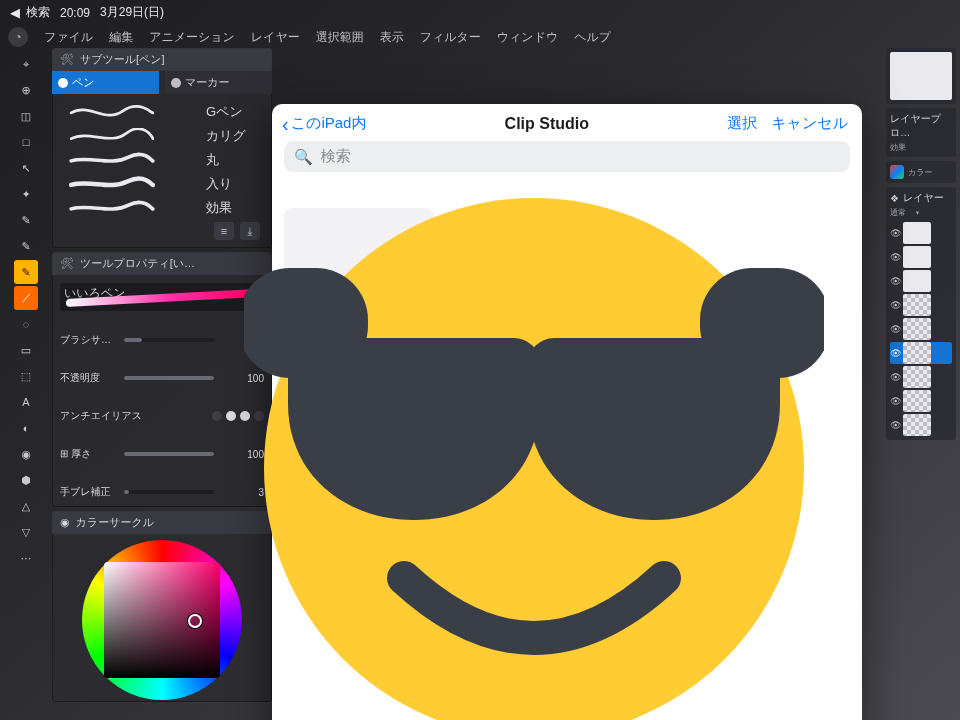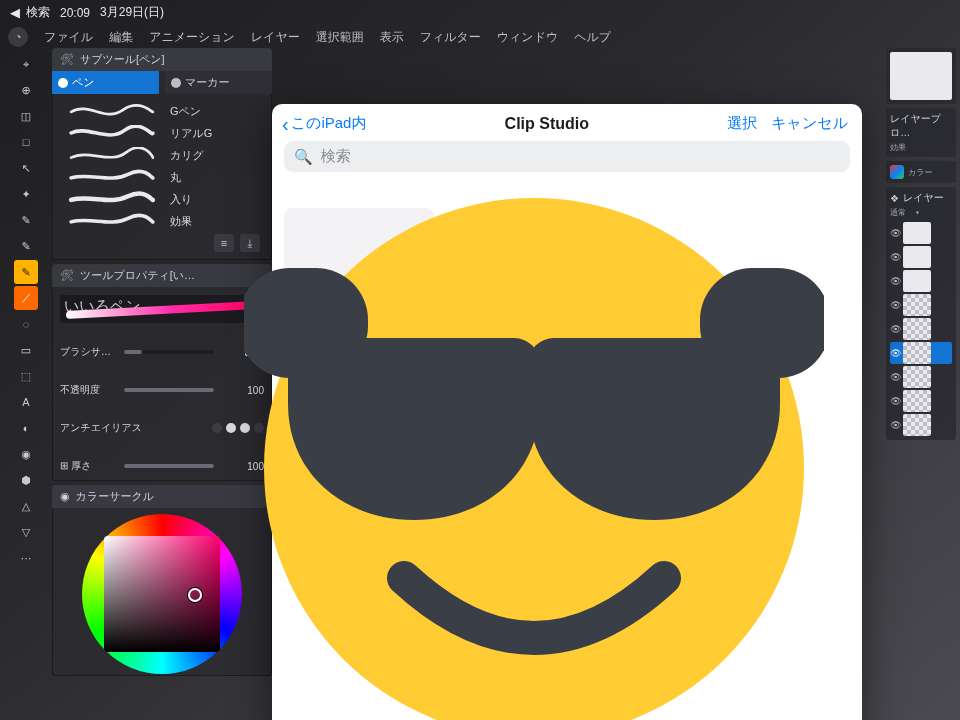--- a/index.html
+++ b/index.html
@@ -29,36 +29,36 @@
   .subtabs{display:flex;gap:6px;}
   .subtab{flex:1;padding:4px 6px;font-size:11px;display:flex;align-items:center;gap:4px;background:#2e2e34;color:#cfcfd4;}
   .subtab.active{background:#1474d4;color:#fff;}
   .subtab .dot{width:10px;height:10px;border-radius:50%;background:#bdbdc3;}
   .subtab.active .dot{background:#fff;}
   
   .stroke-list{display:flex;flex-direction:column;}
   .stroke-row{display:flex;align-items:center;gap:10px;padding:3px 4px;}
   .stroke-row .prev{width:96px;height:16px;position:relative;}
   .stroke-row .prev svg{width:100%;height:100%;}
-  .stroke-row .lbl{color:#d8d8de;font-size:11px;}
+  .stroke-row .lbl{color:#d8d8de;font-size:13px;margin-left:36px;}
   
   .subtool-actions{display:flex;gap:6px;justify-content:flex-end;padding:2px 4px;}
   .mini-btn{width:20px;height:18px;border-radius:3px;background:#3a3a42;display:flex;align-items:center;justify-content:center;color:#cfcfd4;}
   
   .prop-row{display:flex;align-items:center;justify-content:flex-end;padding:2px 0;font-size:10px;color:#d6d6dc;margin-top:20px;}
   .prop-row .name{flex:1;white-space:nowrap;overflow:hidden;text-overflow:ellipsis;}
   .prop-row .val{width:44px;text-align:right;color:#e6e6ec;}
   .prop-row .sliderbar{flex:0 0 90px;height:4px;background:#1d1d22;border-radius:2px;position:relative;margin:0 6px;}
   .prop-row .sliderbar .fill{position:absolute;left:0;top:0;bottom:0;background:#6a6a74;border-radius:2px;}
   .aa-dots{display:flex;gap:4px;align-items:center;}
   .aa-dots .d{width:10px;height:10px;border-radius:50%;background:#3c3c44;}
   .aa-dots .d.on{background:#d8d8de;}
   .prop-preview{height:28px;border-radius:3px;background:#1b1b1f;margin:2px 0 4px 0;position:relative;overflow:hidden;}
   .prop-preview .ink{position:absolute;left:6px;right:8px;top:11px;height:8px;border-radius:8px;background:linear-gradient(90deg,#fff 0%,#ff2ea8 55%,#ff0060 100%);transform:skewY(-3deg);}
-  .prop-preview .tag{position:absolute;left:4px;top:2px;font-size:15px;color:#cfcfd4;}
+  .prop-preview .tag{position:absolute;left:4px;top:2px;font-size:12px;color:#cfcfd4;}
   
   .color-wrap{display:flex;align-items:center;justify-content:center;padding:6px 0 2px 0;}
   .color-ring{width:160px;height:160px;border-radius:50%;background:conic-gradient(red,magenta,blue,cyan,lime,yellow,red);display:flex;align-items:center;justify-content:center;}
   .color-inner{width:116px;height:116px;border-radius:4px;background:linear-gradient(to top,#000,rgba(0,0,0,0)),linear-gradient(to right,#fff,#ff006e);position:relative;}
   .color-inner .picker{position:absolute;right:18px;top:52px;width:10px;height:10px;border:2px solid #fff;border-radius:50%;box-shadow:0 0 0 1px #000;}
   
   .right-col{position:absolute;right:4px;top:0;width:70px;display:flex;flex-direction:column;gap:4px;}
   .right-panel{background:rgba(40,40,48,.78);border-radius:3px;padding:4px;}
   .right-panel .title{font-size:10px;color:#cfcfd4;margin-bottom:2px;}
   .right-panel .tiny{font-size:8px;color:#a8a8b0;}
@@ -156,26 +156,20 @@
         <div class="panel-body">
           <div class="stroke-list" id="stroke-list">
               <div class="stroke-row">
                 <div class="prev"><svg viewBox="0 0 96 18">
                     <path d="M2 10 C 22 -2, 40 22, 60 8 S 94 12, 94 10" stroke="#e9e9ef" stroke-width="3" fill="none" stroke-linecap="round"></path>
                   </svg></div>
                 <div class="lbl">Gペン</div>
               </div>
               <div class="stroke-row">
                 <div class="prev"><svg viewBox="0 0 96 18">
-                    <path d="M2 9  C 20  0, 44 20, 62 6 S 94 14, 94 9" stroke="#e9e9ef" stroke-width="4" fill="none" stroke-linecap="round"></path>
-                  </svg></div>
-                <div class="lbl">リアルG</div>
-              </div>
-              <div class="stroke-row">
-                <div class="prev"><svg viewBox="0 0 96 18">
                     <path d="M2 12 C 22  2, 46 20, 64 6 S 94 10, 94 12" stroke="#e9e9ef" stroke-width="3" fill="none" stroke-linecap="round"></path>
                   </svg></div>
                 <div class="lbl">カリグ</div>
               </div>
               <div class="stroke-row">
                 <div class="prev"><svg viewBox="0 0 96 18">
                     <path d="M2 10 C 24  4, 46 16, 66 6 S 94 12, 94 10" stroke="#e9e9ef" stroke-width="4" fill="none" stroke-linecap="round"></path>
                   </svg></div>
                 <div class="lbl">丸</div>
               </div>
@@ -233,20 +227,27 @@
                   <span class="d"></span>
                 </span>
               </div>
               <div class="prop-row">
                 <span class="name"><span>⊞ </span>厚さ</span>
                 <span class="sliderbar">
                   <span class="fill" style="width:100%"></span>
                 </span>
                 <span class="val">100</span>
               </div>
+              <div class="prop-row">
+                <span class="name">手ブレ補正</span>
+                <span class="sliderbar">
+                  <span class="fill" style="width:6%"></span>
+                </span>
+                <span class="val">3</span>
+              </div>
             </div>
         </div>
       </div>
 
       <div class="panel">
         <div class="panel-head">
           <span>◉</span>
           <span>カラーサークル</span>
         </div>
         <div class="color-wrap">

